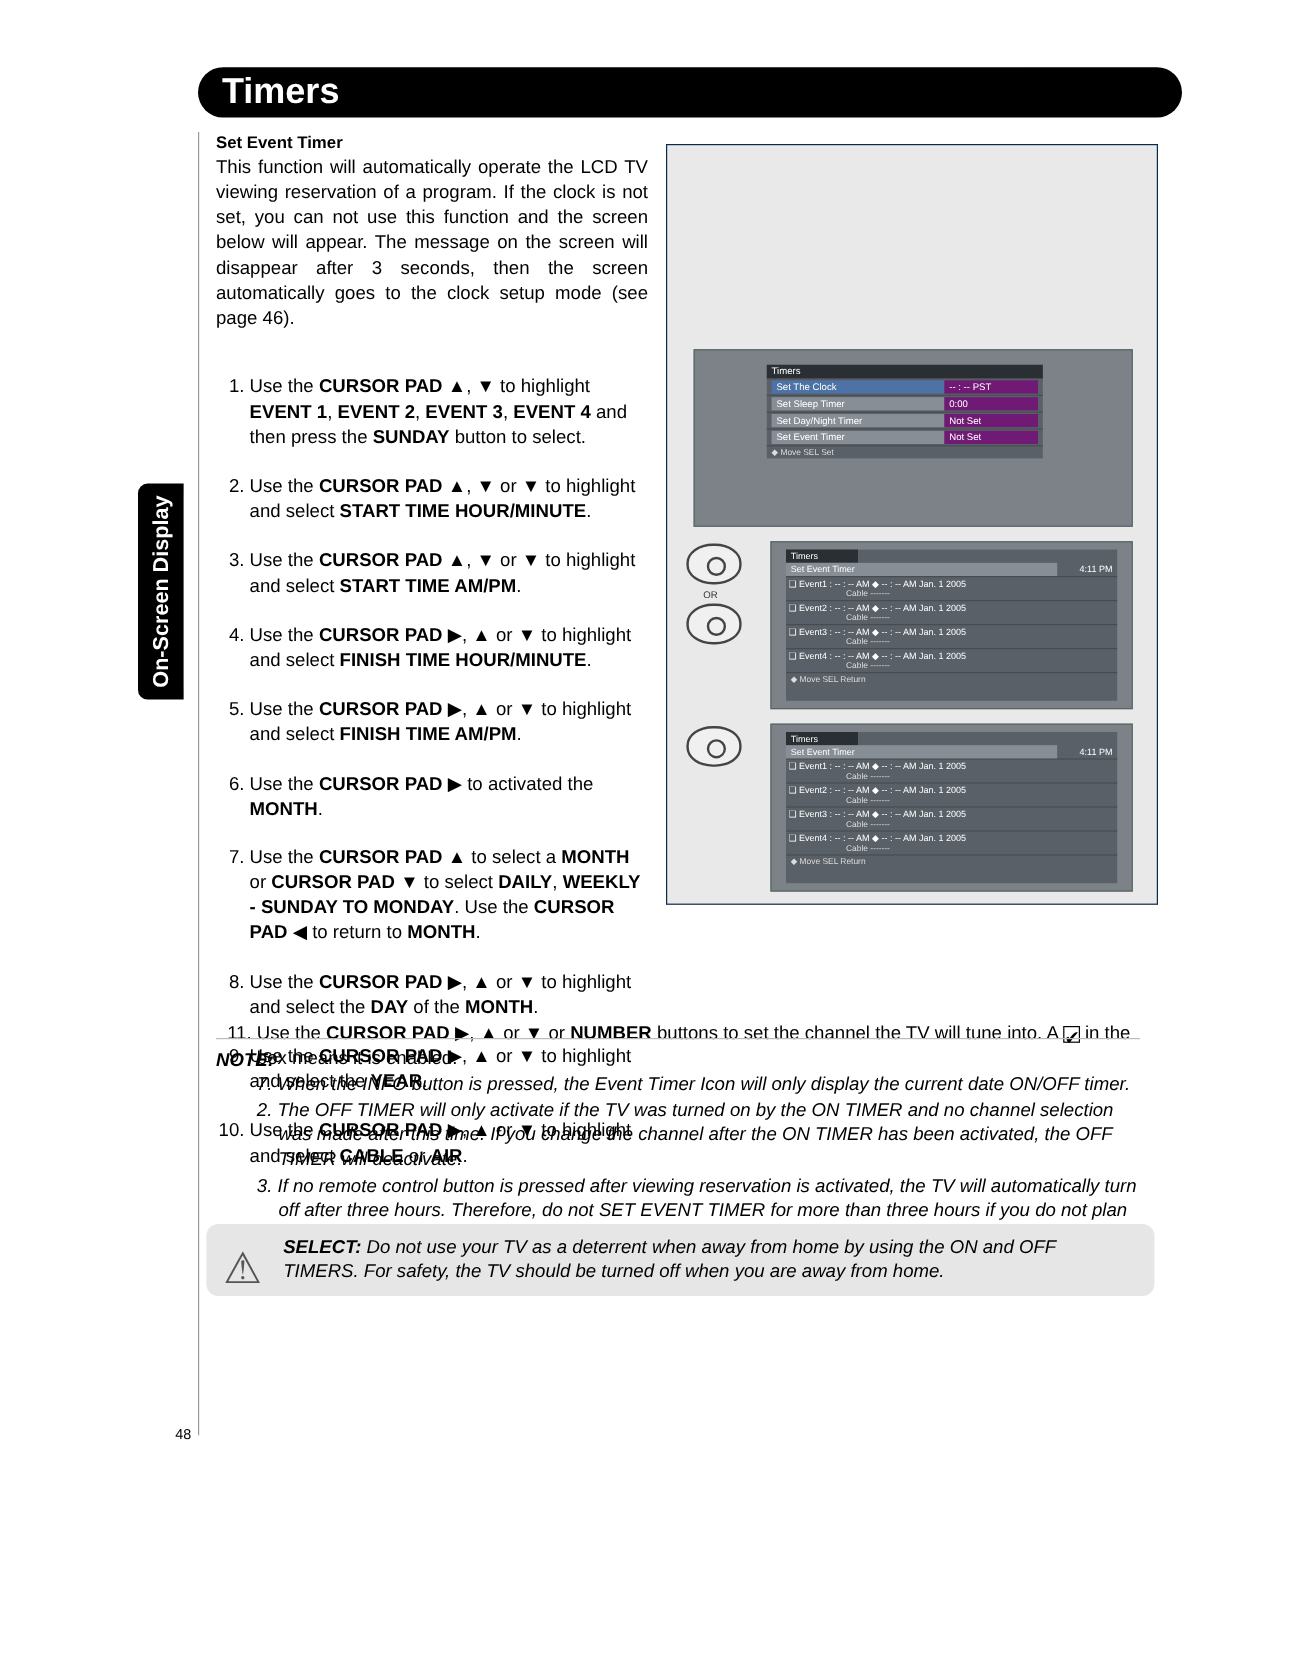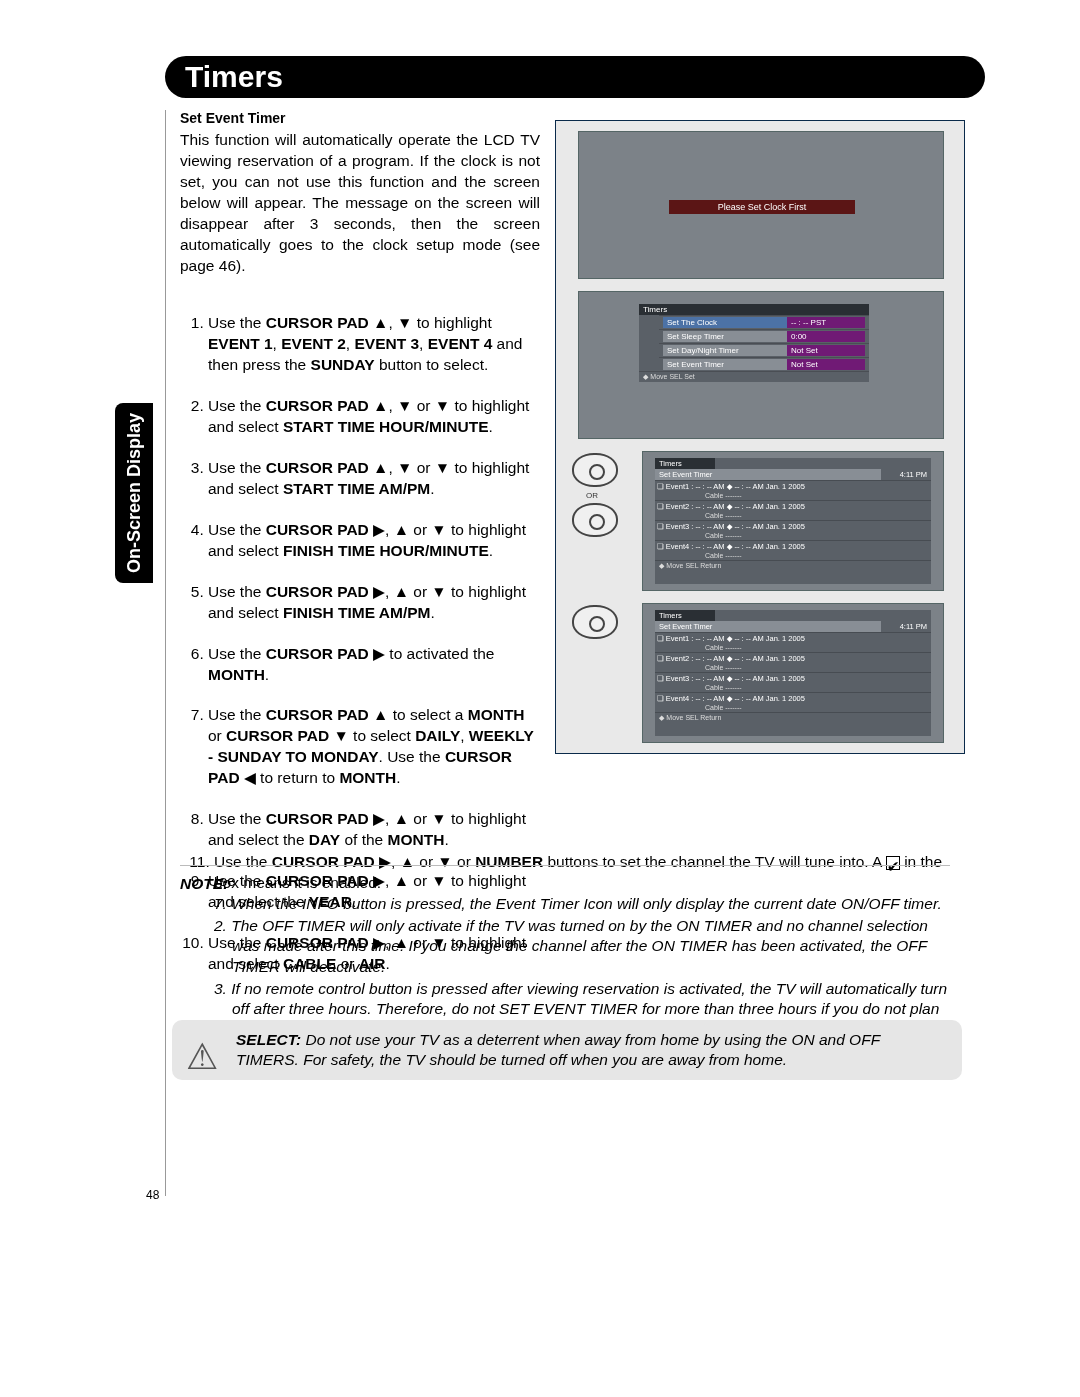--- a/index.html
+++ b/index.html
@@ -175,21 +175,20 @@
     background: #2a2f34;
     padding: 1px 4px;
     font-size: 8px;
     color: #fff;
   }
   .menu-row {
     border-top: 1px solid #4a4e54;
     padding: 1px 4px;
     display: flex;
     font-size: 8px;
-    margin-left: 20px;
   }
   .menu-row .l { flex: 1; background: #888e95; padding: 1px 4px; }
   .menu-row .r { width: 78px; padding: 1px 4px; background: #701a75; }
   .menu-row.hl .l { background: #4c72a6; }
   .menu-foot {
     padding: 1px 4px;
     font-size: 7px;
     border-top: 1px solid #4a4e54;
     color: #ddd;
   }
@@ -323,23 +322,20 @@
 </div>
 
 <div class="caution-box">
   <span class="tri">⚠</span>
   <span class="cl">SELECT:</span><span> Do not use your TV as a deterrent when away from home by using the ON and OFF TIMERS. For safety, the TV should be turned off when you are away from home.</span>
 </div>
 
 <div class="page-num">48</div>
 
 <div class="screen-panel">
-  <div class="tv1">
-    <div class="msg">Please Set Clock First</div>
-  </div>
 
   <div class="tv2">
     <div class="menu-box">
       <div class="menu-title">Timers</div>
       <div class="menu-row hl">
           <div class="l">Set The Clock</div>
           <div class="r">-- : --  PST</div>
         </div>
       <div class="menu-row">
           <div class="l">Set Sleep Timer</div>

